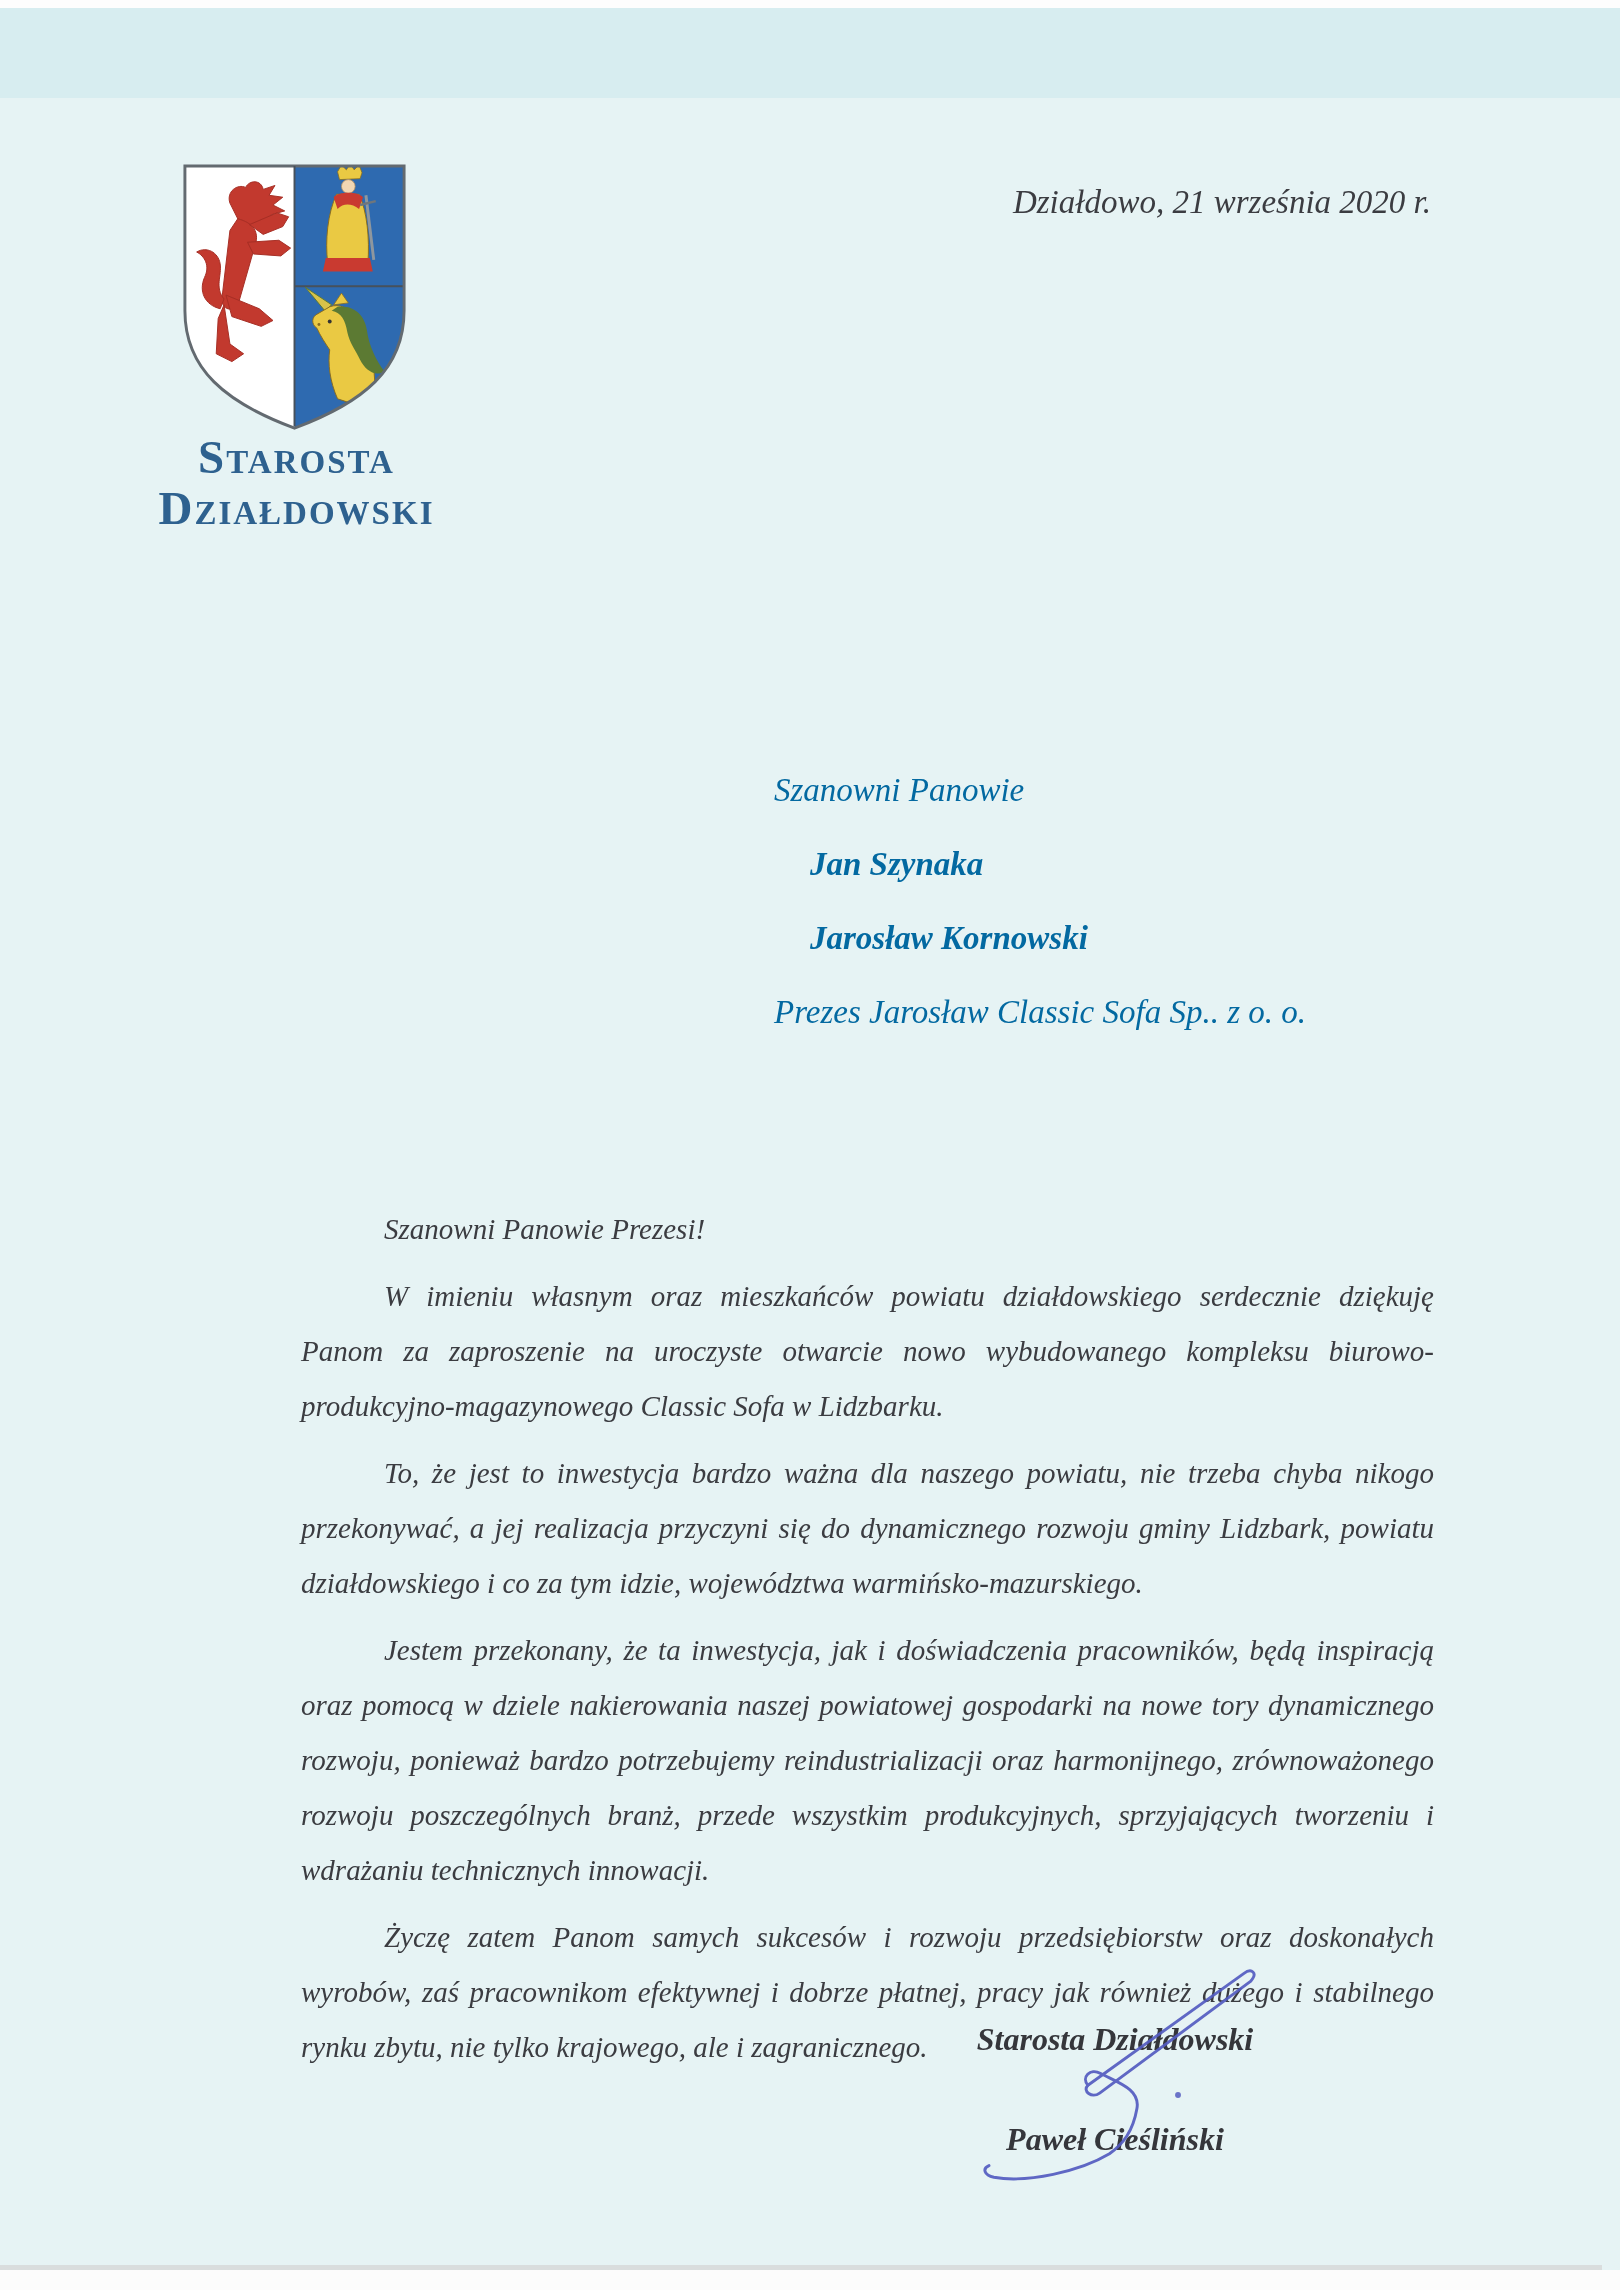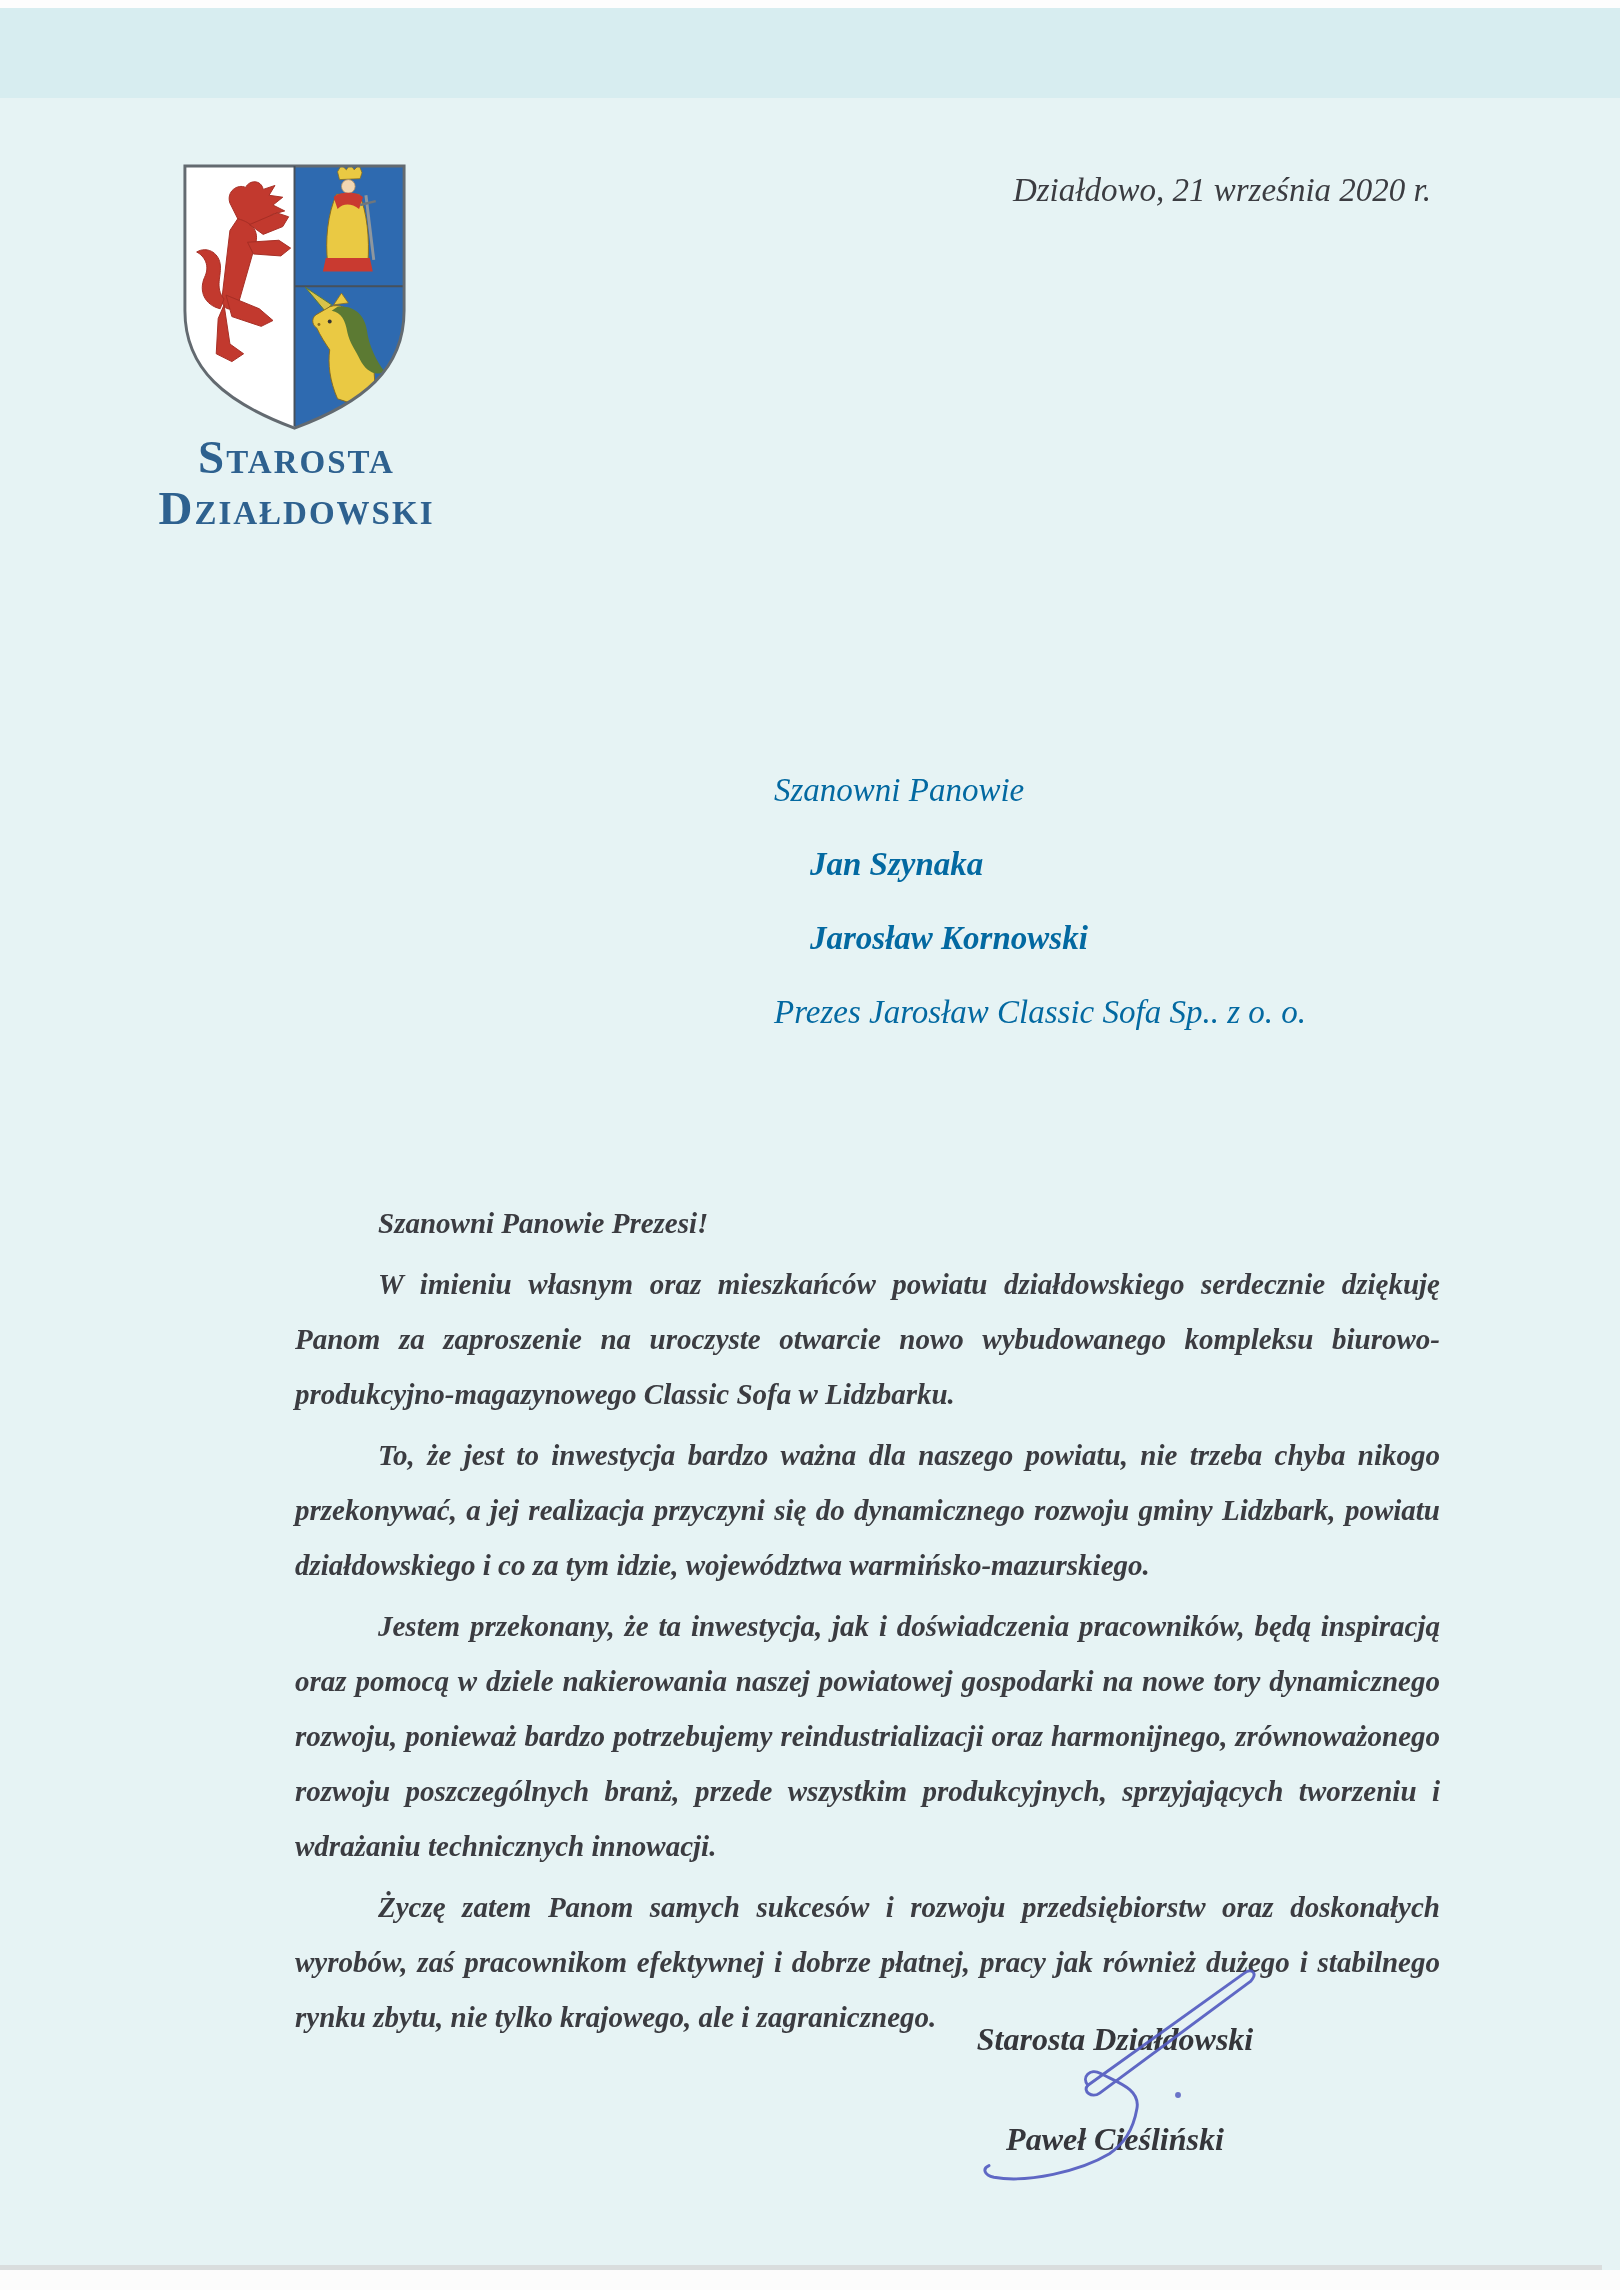--- a/index.html
+++ b/index.html
@@ -32,21 +32,21 @@
     text-align: center;
     font-family: "Liberation Serif", serif;
     font-variant: small-caps;
     font-weight: 700;
     font-size: 47px;
     line-height: 51px;
     letter-spacing: 2px;
     color: #2e618f;
   }
   .dateline {
-    position: absolute; top: 172px; right: 189px;
+    position: absolute; top: 184px; right: 189px;
     font-style: italic;
     font-size: 33px;
     color: #3b3c41;
   }
   .recipients {
     position: absolute; left: 774px; top: 753px;
     font-style: italic;
     font-size: 33px;
     line-height: 74px;
     color: #0369a1;
@@ -55,23 +55,22 @@
   .recipients .r-name { font-weight: 700; margin-left: 36px; }
   .letter-body {
     position: absolute; left: 289px; top: 1190px; width: 1157px;
     font-style: italic;
     font-size: 29px;
     line-height: 55px;
     color: #3b3c41;
     text-align: justify;
   }
   .letter-body p {
-    margin: 6px;
+    margin: 12px;
     text-indent: 83px;
-    font-weight: bold;
   }
   .letter-body p.greeting { text-align: left; }
   .sig-role, .sig-name {
     position: absolute; left: 929px; width: 372px;
     text-align: center;
     font-style: italic;
     font-weight: 700;
     font-size: 32px;
     color: #35363b;
   }

